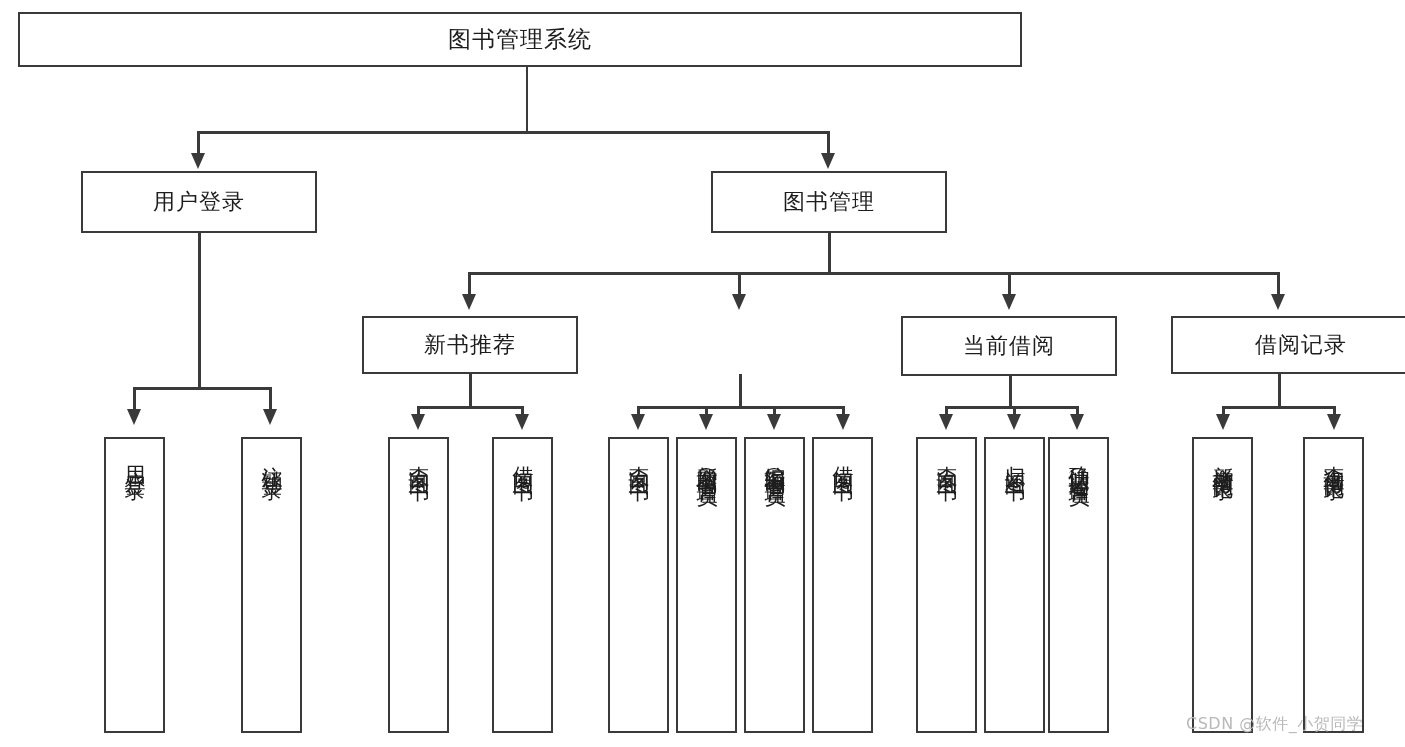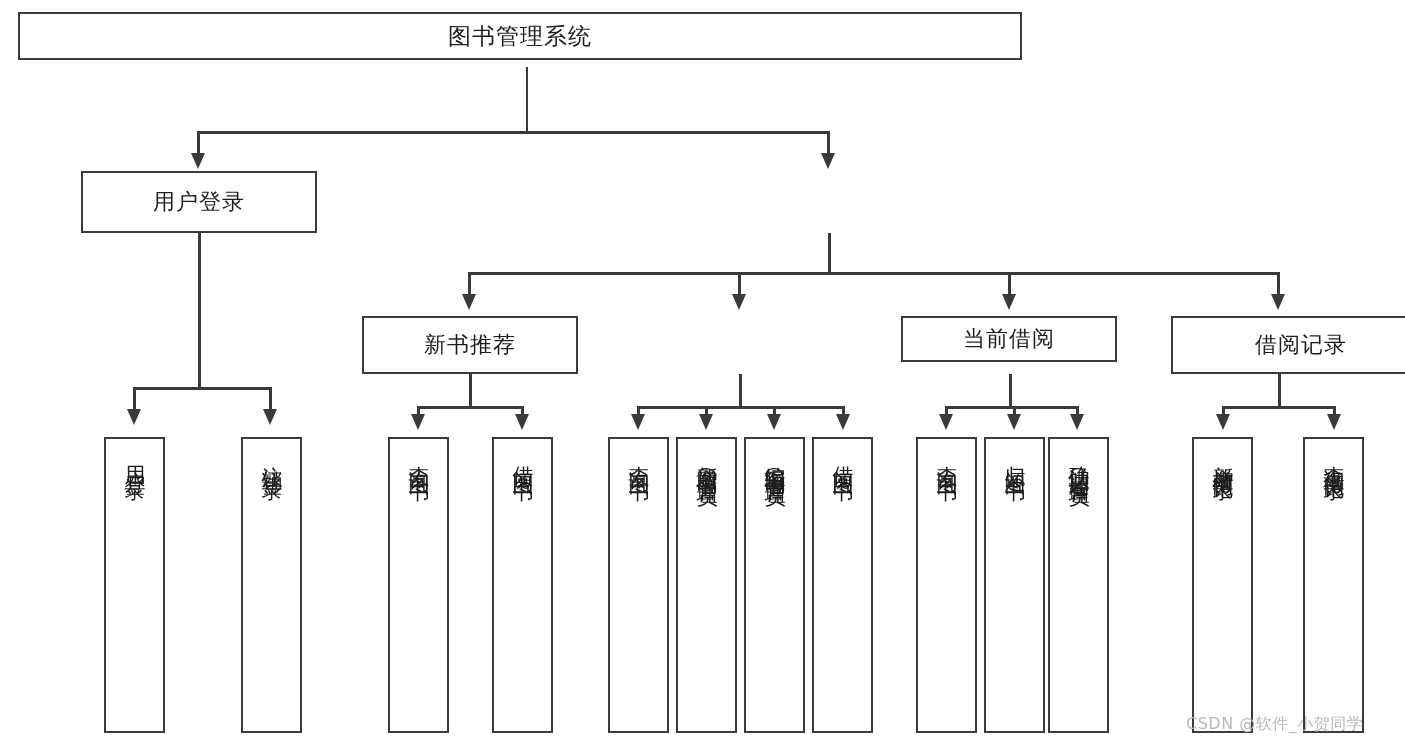--- a/index.html
+++ b/index.html
@@ -71,33 +71,36 @@
     letter-spacing: 0.5px;
     white-space: nowrap;
     pointer-events: none;
   }
 </style>
 </head>
 <body>
 
 <div id="canvas">
 
-  <div class="node root" style="left:18px; top:12px; width:1004px; height:48px;">
+  <div class="node root" style="left:18px; top:12px; width:1004px; height:55px;">
     <span class="lbl">图书管理系统</span>
   </div>
 
   <div class="ln v" style="left:526px; top:67px; width:2px; height:65px;"></div>
   <div class="ln h" style="left:197px; top:131px; width:632px; height:3px;"></div>
   <div class="ln v" style="left:197px; top:131px; width:3px; height:28px;"></div>
   <div class="arrow" style="left:191px; top:153px;"></div>
   <div class="ln v" style="left:827px; top:131px; width:3px; height:28px;"></div>
   <div class="arrow" style="left:821px; top:153px;"></div>
 
   <div class="node" style="left:81px; top:171px; width:236px; height:62px;">
     <span class="lbl">用户登录</span>
+  </div>
+  <div class="node" style="left:711px; top:171px; width:236px; height:62px;">
+    <span class="lbl">图书管理</span>
   </div>
 
   <div class="ln v" style="left:198px; top:233px; width:3px; height:155px;"></div>
   <div class="ln h" style="left:133px; top:387px; width:137px; height:3px;"></div>
   <div class="ln v" style="left:133px; top:387px; width:3px; height:26px;"></div>
   <div class="arrow" style="left:127px; top:409px;"></div>
   <div class="ln v" style="left:269px; top:387px; width:3px; height:26px;"></div>
   <div class="arrow" style="left:263px; top:409px;"></div>
 
   <div class="node leaf" style="left:104px; top:437px; width:61px; height:296px;">
@@ -115,21 +118,21 @@
   <div class="ln v" style="left:738px; top:272px; width:3px; height:26px;"></div>
   <div class="arrow" style="left:732px; top:294px;"></div>
   <div class="ln v" style="left:1008px; top:272px; width:3px; height:26px;"></div>
   <div class="arrow" style="left:1002px; top:294px;"></div>
   <div class="ln v" style="left:1277px; top:272px; width:3px; height:26px;"></div>
   <div class="arrow" style="left:1271px; top:294px;"></div>
 
   <div class="node" style="left:362px; top:316px; width:216px; height:58px;">
     <span class="lbl">新书推荐</span>
   </div>
-  <div class="node" style="left:901px; top:316px; width:216px; height:46px;">
+  <div class="node" style="left:901px; top:316px; width:216px; height:60px;">
     <span class="lbl">当前借阅</span>
   </div>
   <div class="node" style="left:1171px; top:316px; width:260px; height:58px;">
     <span class="lbl">借阅记录</span>
   </div>
 
   <div class="ln v" style="left:469px; top:374px; width:3px; height:33px;"></div>
   <div class="ln h" style="left:417px; top:406px; width:107px; height:3px;"></div>
   <div class="ln v" style="left:417px; top:406px; width:3px; height:14px;"></div>
   <div class="arrow" style="left:411px; top:414px;"></div>

